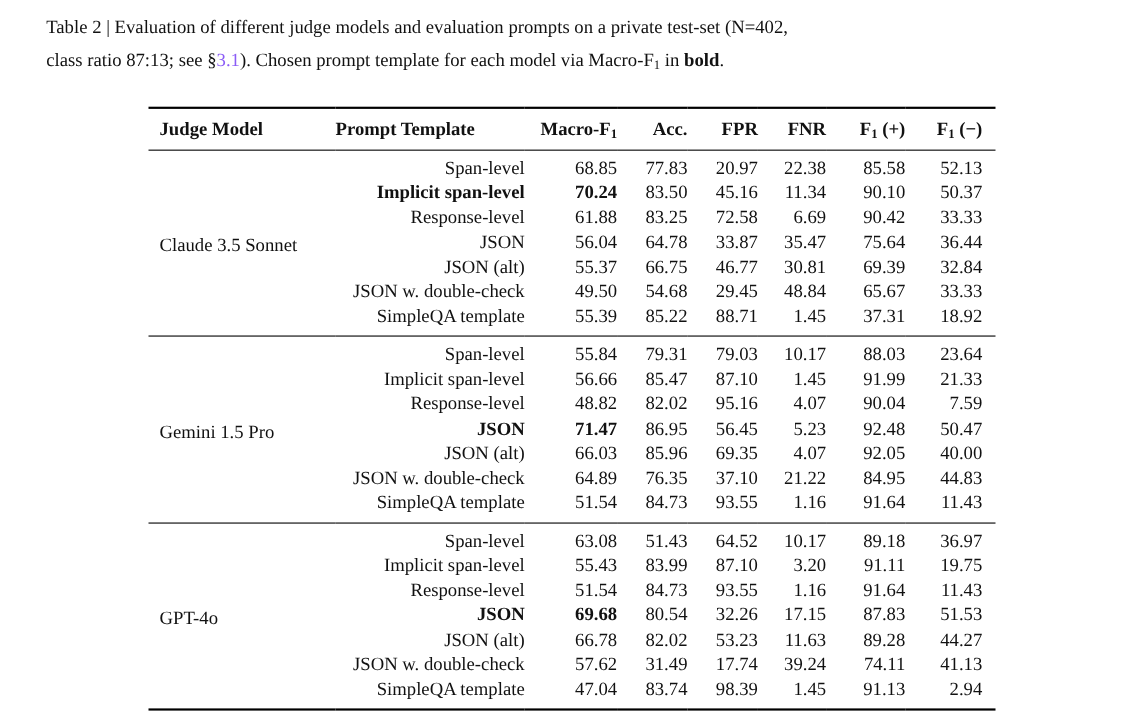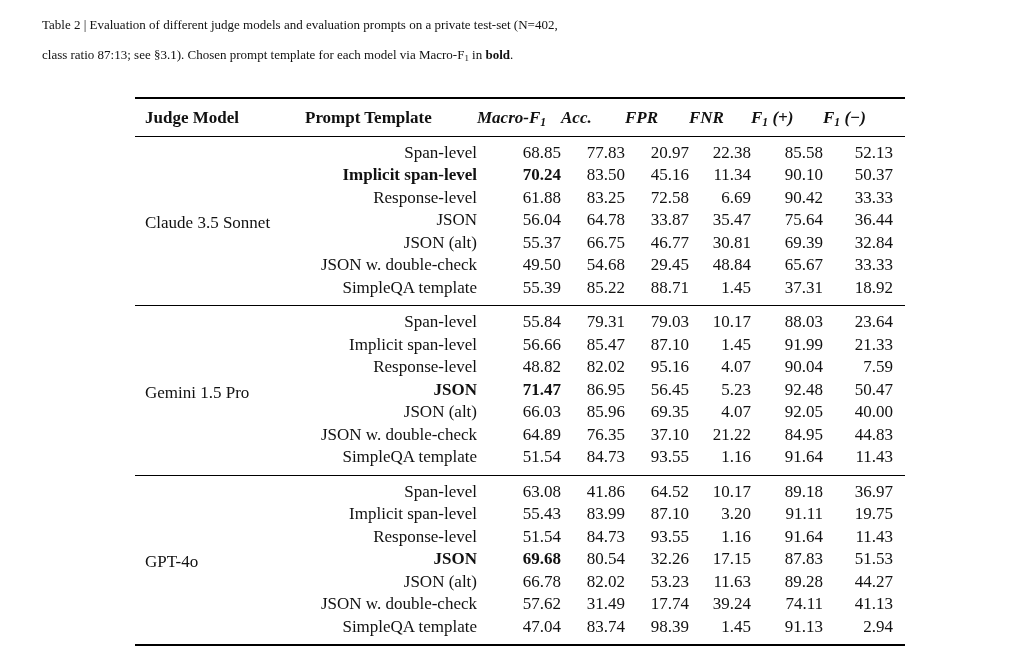--- a/index.html
+++ b/index.html
@@ -2,40 +2,40 @@
 <html><head>
 <meta charset="utf-8">
 <style>
   * { margin: 0; padding: 0; box-sizing: border-box; }
   html, body { width: 1024px; height: 662px; background: #ffffff; overflow: hidden; }
   body { font-family: "Liberation Serif", "DejaVu Serif", serif; color: #111111; }
   .page { position: relative; width: 1024px; height: 662px; background: #ffffff; }
 
   .caption {
     position: absolute; left: 42px; top: 10px; width: 960px;
-    font-size: 13px; line-height: 30px; color: #111111;
+    font-size: 17px; line-height: 30px; color: #111111;
   }
   .cline { white-space: nowrap; }
-  .ref-link { color: #000000; text-decoration: none; cursor: pointer; }
+  .ref-link { color: #8b5cf6; text-decoration: none; cursor: pointer; }
   .caption b { font-weight: bold; }
   sub.sb { font-size: 0.68em; vertical-align: -0.22em; line-height: 0; }
 
   table.results {
     position: absolute; left: 135px; top: 97px; width: 770px;
     border-collapse: collapse; table-layout: fixed;
     border-top: 2.5px solid #000; border-bottom: 2.5px solid #000;
     font-size: 17px;
   }
   thead { border-bottom: 1.5px solid #000; }
   tbody.group:not(:first-of-type) { border-top: 1px solid #000; }
 
   th, td { font-size: 17px; line-height: 22.5px; height: 22.5px; padding: 0; vertical-align: bottom; }
   th { font-weight: bold; vertical-align: middle; padding: 8px 0 6px 0; }
   .al { text-align: left; }
-  .nr { text-align: left; font-style: italic; }
+  .nr { text-align: right; }
   th:first-child, td.model { padding-left: 10px; text-align: left; }
   th:last-child, td.num:last-child { padding-right: 12px; }
   td.model { vertical-align: middle; }
   td.tmpl { text-align: right; }
   td.num { text-align: right; }
   .chosen { font-weight: bold; }
   tbody.group tr:first-child td { padding-top: 5px; }
   tbody.group tr:last-child td { padding-bottom: 6px; }
 </style>
 </head>
@@ -199,21 +199,21 @@
           <td class="num">1.16</td>
           <td class="num">91.64</td>
           <td class="num">11.43</td>
         </tr>
       </tbody>
       <tbody class="group">
         <tr>
           <td class="model" rowspan="7">GPT-4o</td>
           <td class="tmpl">Span-level</td>
           <td class="num">63.08</td>
-          <td class="num">41.86</td>
+          <td class="num">51.43</td>
           <td class="num">64.52</td>
           <td class="num">10.17</td>
           <td class="num">89.18</td>
           <td class="num">36.97</td>
         </tr>
         <tr>
           <td class="tmpl">Implicit span-level</td>
           <td class="num">55.43</td>
           <td class="num">83.99</td>
           <td class="num">87.10</td>

